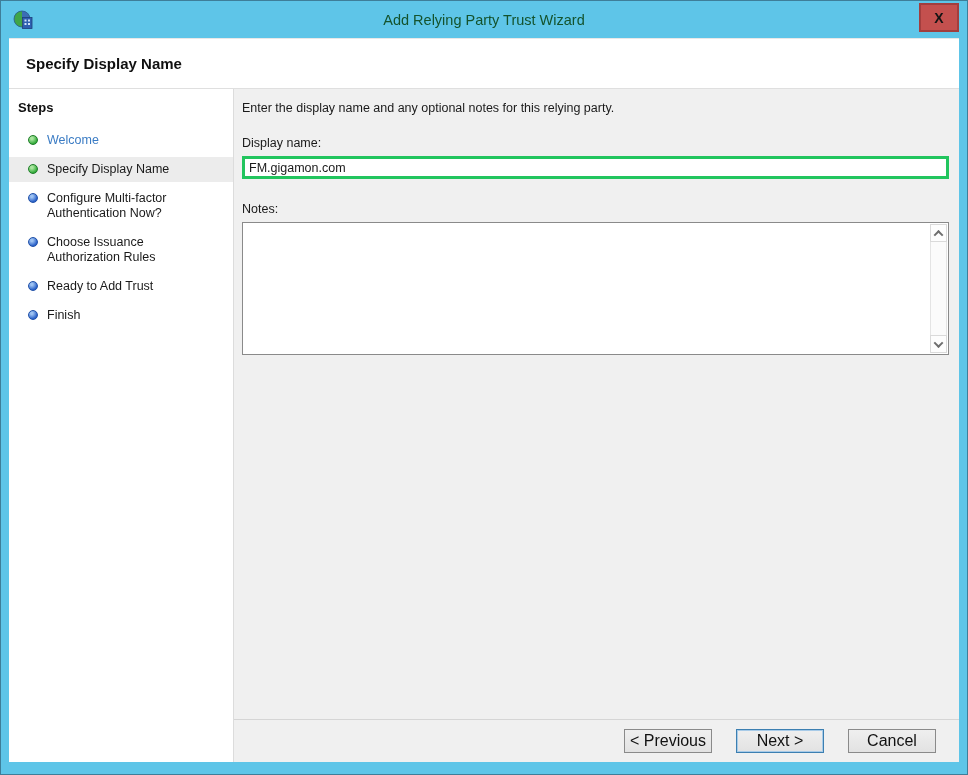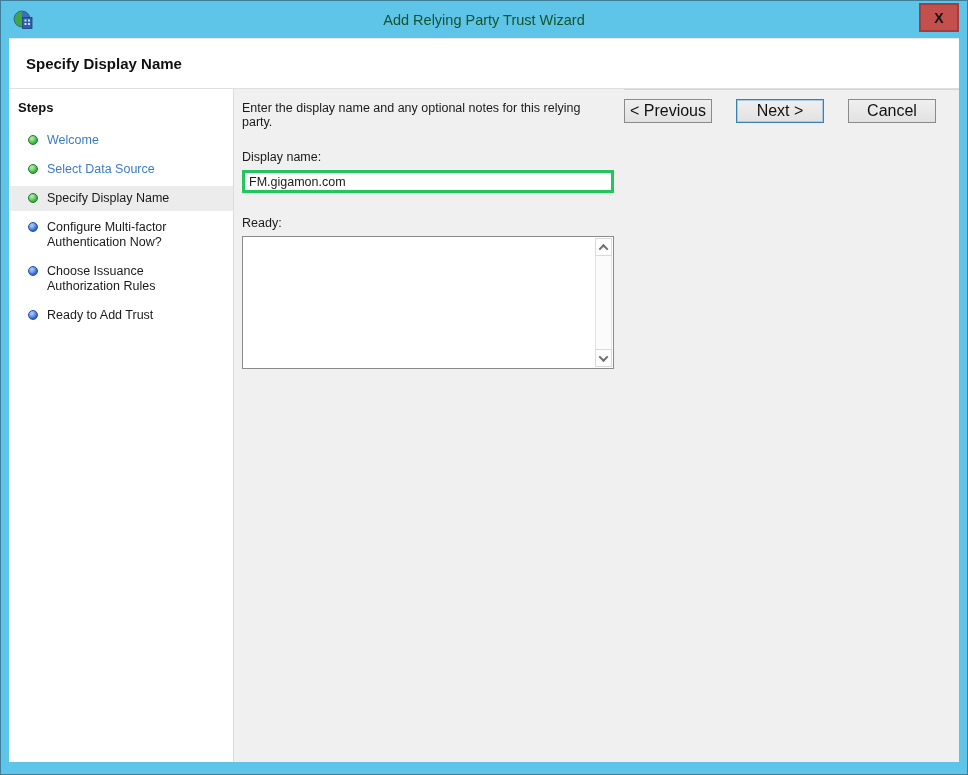--- a/index.html
+++ b/index.html
@@ -65,21 +65,21 @@
   }
   .step.todo .dot {
     background:radial-gradient(circle at 35% 30%, #9DC2F2 15%, #2B62C9 70%);
     border:1px solid #2050A8;
   }
   .step .label { max-width:155px; }
   .step.done .label { color:#3B7CC4; cursor:pointer; }
   .step.current { background:#ECECEC; }
 
   
-  .content { flex:1; background:#F0F0F0; display:flex; flex-direction:row; min-width:0; }
+  .content { flex:1; background:#F0F0F0; display:flex; flex-direction:column; min-width:0; }
   .content-main { flex:1; padding:12px 10px 0 8px; display:flex; flex-direction:column; }
   .intro { margin-bottom:21px; }
   .field-label { margin-bottom:6px; }
   .display-name-input {
     width:100%; height:23px; flex:none;
     border:3px solid #22c55e; background:#fff;
     font-family:inherit; font-size:12.5px; color:#1a1a1a;
     padding:2px 4px; margin-bottom:23px; outline:none;
   }
   .notes-box {
@@ -150,50 +150,50 @@
 
     <div class="body">
 
       <div class="sidebar">
         <div class="sidebar-title">Steps</div>
 
         <div class="step done">
           <span class="dot"></span>
           <span class="label">Welcome</span>
         </div>
-        <div class="step done">
-          <span class="dot"></span>
-          <span class="label">Select Data Source</span>
-        </div>
         <div class="step current">
           <span class="dot"></span>
           <span class="label">Specify Display Name</span>
         </div>
         <div class="step todo">
           <span class="dot"></span>
           <span class="label">Configure Multi-factor Authentication Now?</span>
         </div>
         <div class="step todo">
           <span class="dot"></span>
           <span class="label">Choose Issuance Authorization Rules</span>
         </div>
         <div class="step todo">
           <span class="dot"></span>
           <span class="label">Ready to Add Trust</span>
+        </div>
+        <div class="step todo">
+          <span class="dot"></span>
+          <span class="label">Finish</span>
         </div>
       </div>
 
       <div class="content">
         <div class="content-main">
           <div class="intro">Enter the display name and any optional notes for this relying party.</div>
 
           <div class="field-label">Display name:</div>
           <input class="display-name-input" type="text" value="FM.gigamon.com" style="">
 
-          <div class="field-label">Ready:</div>
+          <div class="field-label">Notes:</div>
           <div class="notes-box">
             <div class="notes-text"></div>
             <div class="vscroll">
               <div class="scroll-btn">
                 <span class="chev up"></span>
               </div>
               <div class="scroll-btn">
                 <span class="chev down"></span>
               </div>
             </div>

